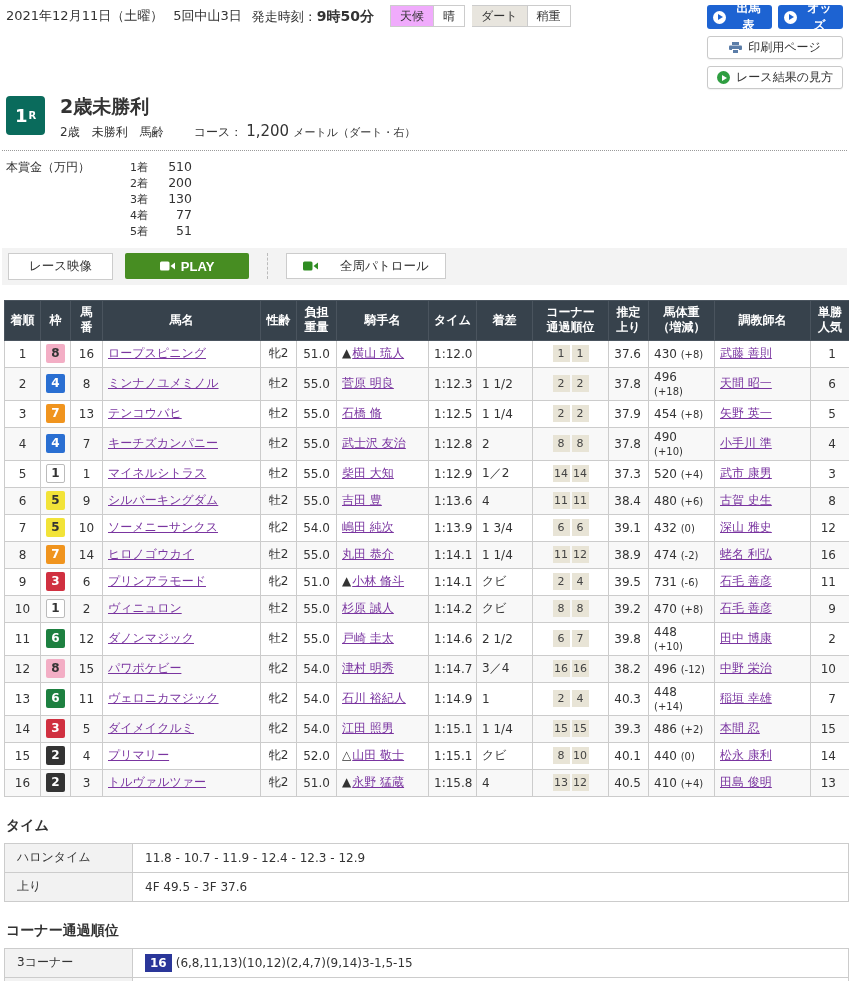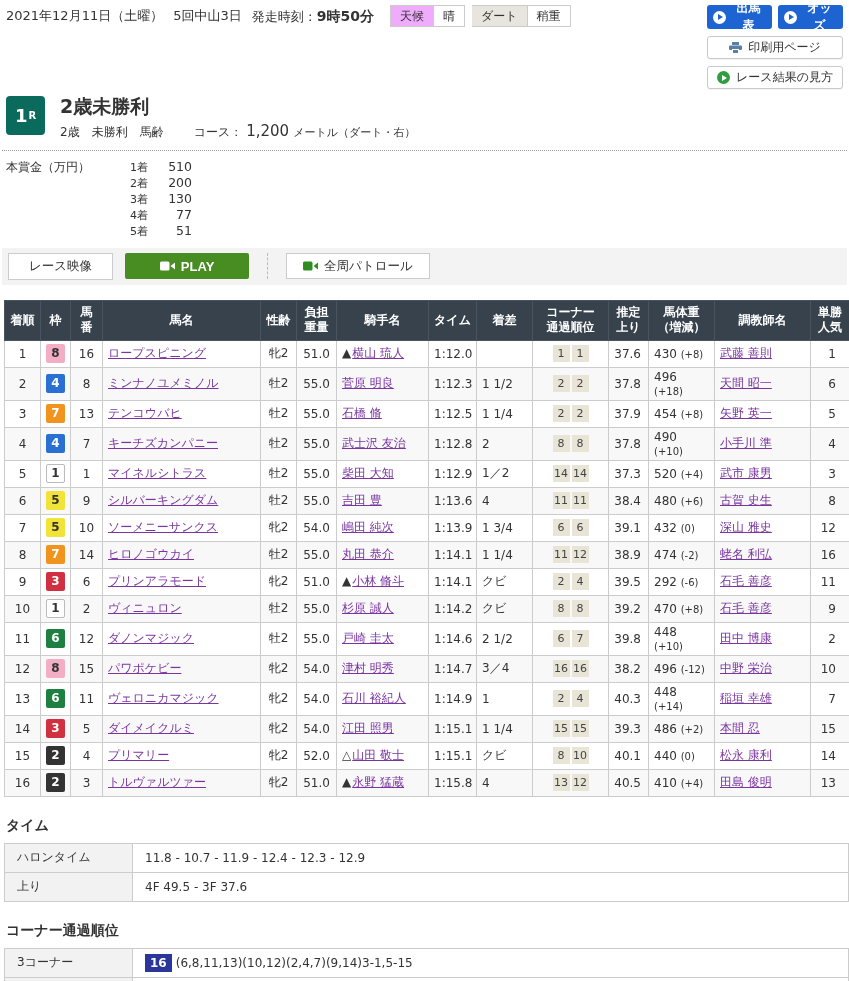--- a/index.html
+++ b/index.html
@@ -61,21 +61,21 @@
   
   .video-strip { background: #f3f3f3; padding: 5px 6px; display: flex; align-items: center; gap: 12px; }
   .lbl-box { background: #fff; border: 1px solid #ccc; padding: 4px 20px; font-size: 12.5px; }
   .btn-play {
     width: 124px; height: 26px; background: #478d22; color: #fff; font-weight: bold;
     border: none; border-radius: 2px; display: inline-flex; align-items: center; justify-content: center; gap: 6px; cursor: pointer; font-size: 13px;
   }
   .vsep { border-left: 1px dashed #bbb; height: 26px; margin: 0 6px; }
   .btn-patrol {
     background: #fff; border: 1px solid #ccc; height: 26px; padding: 0 16px;
-    display: inline-flex; align-items: center; gap: 6px; font-size: 12.5px; color: #333; cursor: pointer;
+    display: inline-flex; align-items: center; gap: 22px; font-size: 12.5px; color: #333; cursor: pointer;
   }
   .cam { fill: currentColor; }
   .green-ic { color: #2f8d22; }
 
   
   table.results { border-collapse: collapse; width: 845px; margin: 15px 0 0 2px; font-size: 12px; table-layout: fixed; }
   table.results th {
     background: #37424c; color: #fff; border: 1px solid #4a545e; font-weight: bold;
     height: 40px; white-space: pre-line; line-height: 1.3; font-size: 12px; padding: 2px;
   }
@@ -387,21 +387,21 @@
         <td class="tc"><span class="waku w3">3</span></td>
         <td class="tc">6</td>
         <td class="tl"><a href="#">プリンアラモード</a></td>
         <td class="tc">牝2</td>
         <td class="tc">51.0</td>
         <td class="tl"><span class="marker">▲</span><a href="#">小林 脩斗</a></td>
         <td class="tl">1:14.1</td>
         <td class="tl">クビ</td>
         <td class="tc"><span class="cbox">2</span><span class="cbox">4</span></td>
         <td class="tr" style="padding-right: 7px;">39.5</td>
-        <td class="tl"><span>292 </span><span class="hw-diff">(-6)</span></td>
+        <td class="tl"><span>731 </span><span class="hw-diff">(-6)</span></td>
         <td class="tl"><a href="#">石毛 善彦</a></td>
         <td class="tr" style="padding-right: 13px;">11</td>
       </tr>
       <tr>
         <td class="tc">10</td>
         <td class="tc"><span class="waku w1">1</span></td>
         <td class="tc">2</td>
         <td class="tl"><a href="#">ヴィニュロン</a></td>
         <td class="tc">牡2</td>
         <td class="tc">55.0</td>

